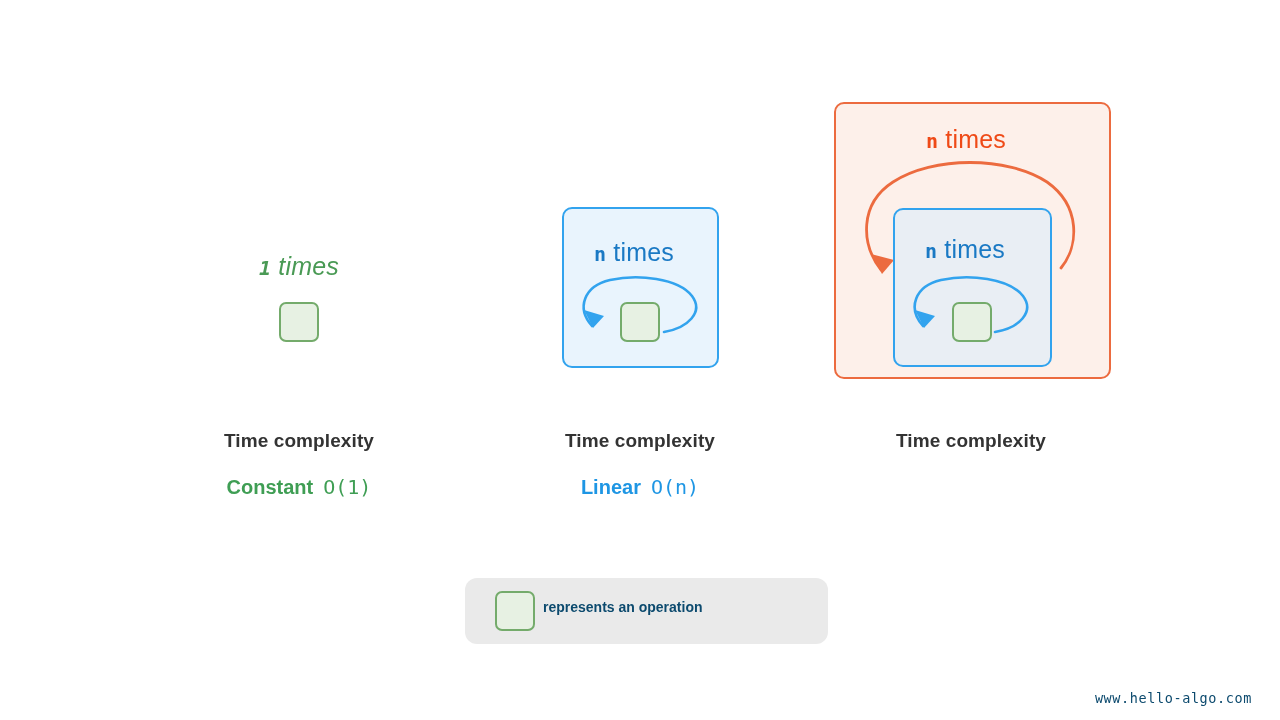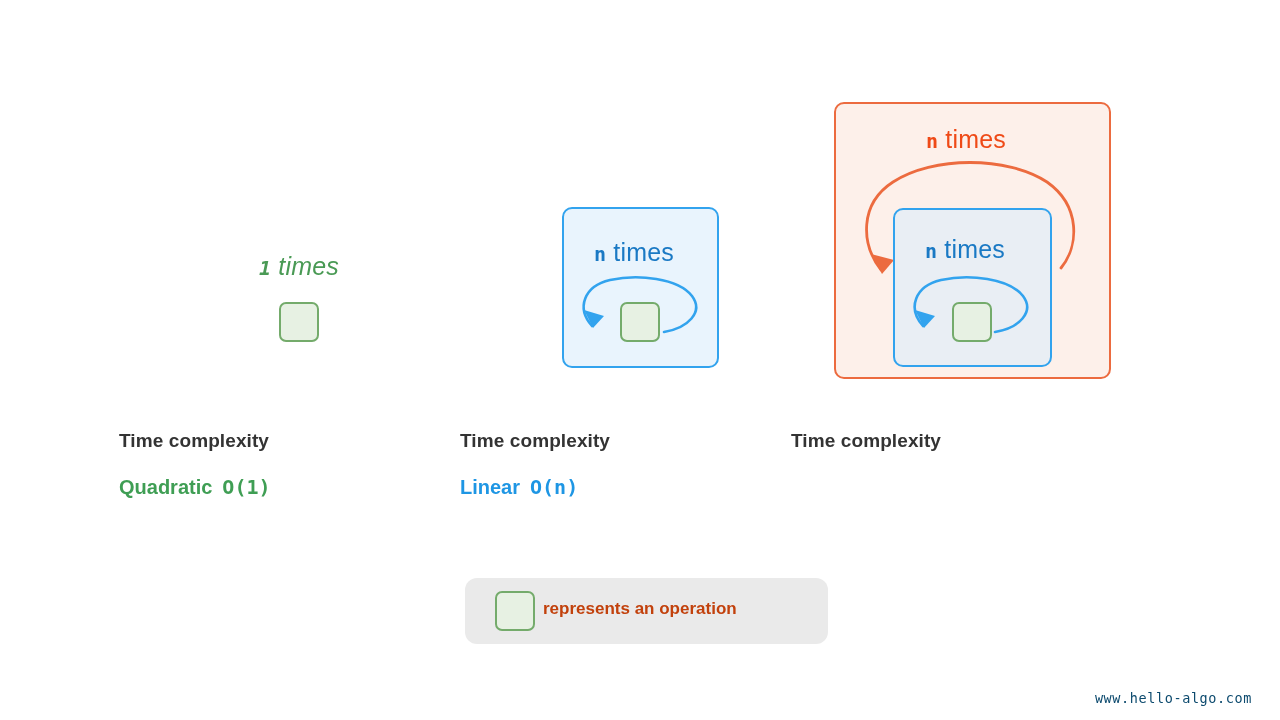--- a/index.html
+++ b/index.html
@@ -88,21 +88,21 @@
   .loop-svg {
     position: absolute;
     overflow: visible;
     pointer-events: none;
   }
 
   
   .label-block {
     position: absolute;
     width: 360px;
-    text-align: left;
+    text-align: center;
   }
   .label-title {
     font-family: "Liberation Sans", sans-serif;
     font-weight: bold;
     font-size: 19px;
     color: #333333;
     letter-spacing: 0.1px;
     white-space: nowrap;
   }
   .label-value {
@@ -110,21 +110,21 @@
     white-space: nowrap;
     font-size: 20px;
   }
   .label-value .name {
     font-family: "Liberation Sans", sans-serif;
     font-weight: bold;
     font-size: 20px;
   }
   .label-value .bigo {
     font-family: "DejaVu Sans Mono", "Liberation Mono", monospace;
-    font-weight: bold;
+    font-weight: normal;
     font-size: 20px;
     margin-left: 10px;
   }
   .label-value .bigo sup {
     font-size: 13px;
     vertical-align: super;
     line-height: 0;
   }
   .v-green  { color: #3f9e54; }
   .v-blue   { color: #1e96e4; }
@@ -144,22 +144,22 @@
     position: absolute;
     left: 30px;
     top: 13px;
   }
   #legend-text {
     position: absolute;
     left: 78px;
     top: 21px;
     font-family: "Liberation Sans", sans-serif;
     font-weight: bold;
-    font-size: 17px;
-    color: #c2410c;
+    font-size: 14px;
+    color: #0c4a6e;
     white-space: nowrap;
   }
 
   
   #watermark {
     position: absolute;
     right: 28px;
     bottom: 14px;
     font-family: "DejaVu Sans Mono", "Liberation Mono", monospace;
     font-size: 13.5px;
@@ -233,21 +233,21 @@
       <path d="M 6 40 L 15 58 L 26 46 Z" fill="#32a3ee"></path>
     </svg>
 
     <div class="op-square" style="left:131px; top:202px;"></div>
 
   </div>
 
   <div class="label-block" style="left:119px; top:430px;">
     <div class="label-title">Time complexity</div>
     <div class="label-value v-green">
-      <span class="name">Quadratic</span><span class="bigo">O(1)</span>
+      <span class="name">Constant</span><span class="bigo">O(1)</span>
     </div>
   </div>
 
   <div class="label-block" style="left:460px; top:430px;">
     <div class="label-title">Time complexity</div>
     <div class="label-value v-blue">
       <span class="name">Linear</span><span class="bigo">O(n)</span>
     </div>
   </div>
 

